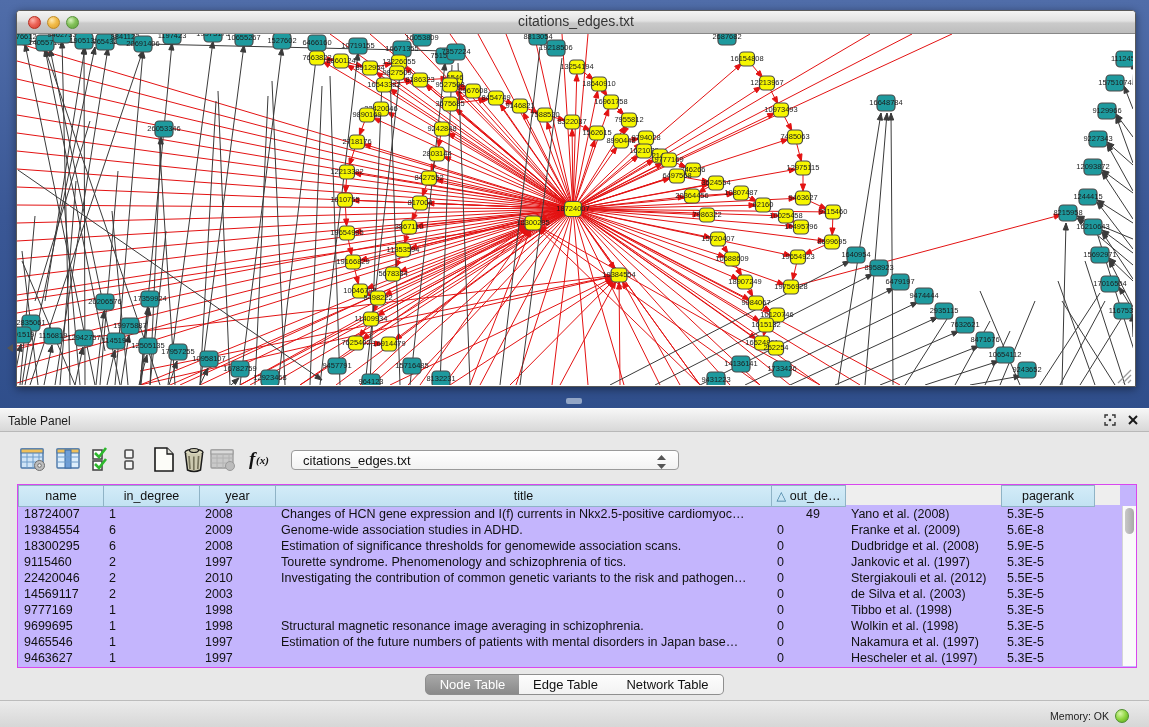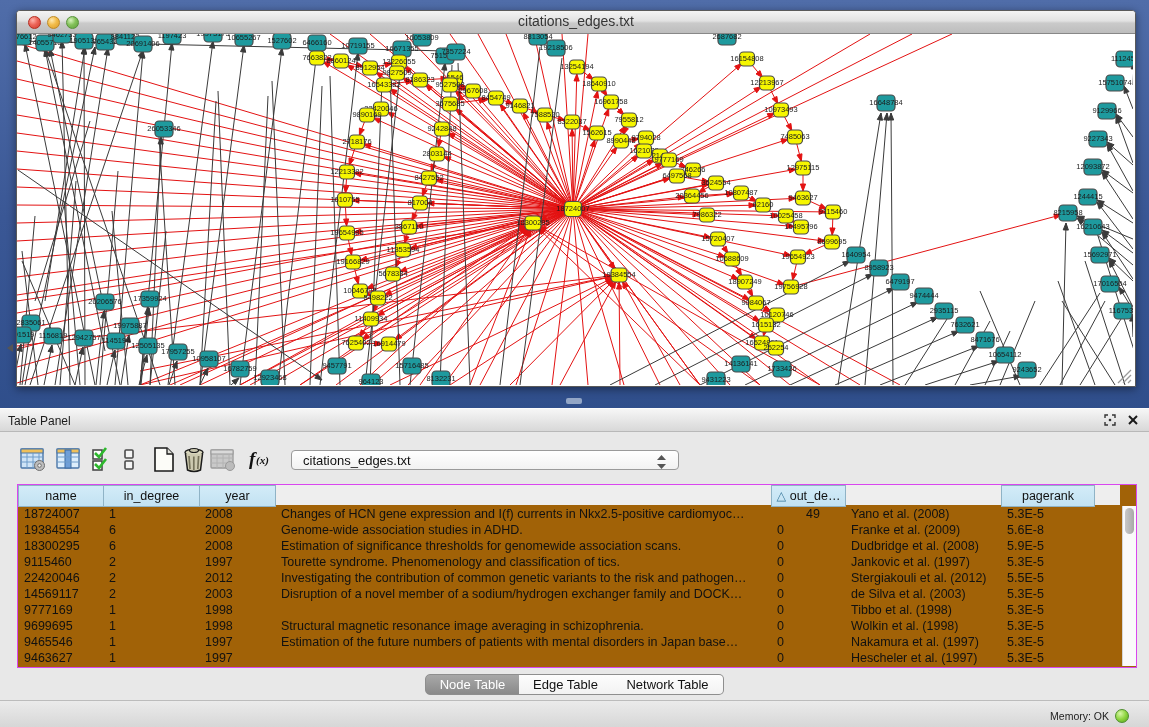--- a/index.html
+++ b/index.html
@@ -10,21 +10,21 @@
 #titlebar .t{position:absolute;left:0;right:0;top:2px;text-align:center;font-size:14px;color:#353535}
 .tl{position:absolute;top:5px;width:11px;height:11px;border-radius:50%}
 #canvas{position:absolute;left:0;top:23px;width:1116px;height:351px;background:#fff;overflow:hidden}
 #panel{position:absolute;left:0;top:408px;width:1149px;height:319px;background:#e8e8e8}
 #ptitle{position:absolute;left:0;top:0;width:100%;height:22px;
 background:linear-gradient(180deg,#f6f6f6,#d8d8d8);border-top:1px solid #fcfcfc;border-bottom:1px solid #b8b8b8;
 font-size:12px;color:#1c1c1c}
 #ptitle span{position:absolute;left:8px;top:5px}
 #combo{position:absolute;left:291px;top:450px;width:388px;height:20px;background:linear-gradient(#fff,#f2f2f2);
 border:1px solid #9a9a9a;border-radius:4px;font-size:13px;color:#111;line-height:20px;padding-left:11px;box-sizing:border-box}
-#tbl{position:absolute;left:17px;top:484px;width:1118px;height:182px;background:#a16207;border:1px solid #d946ef;border-width:1px}
+#tbl{position:absolute;left:17px;top:484px;width:1118px;height:182px;background:#c4b5fd;border:1px solid #d946ef;border-width:1px}
 .hcell{position:absolute;top:0;height:20px;background:linear-gradient(#d3ecf8,#c2e2f2);border:1px solid #8fb3c6;
 font-size:12.5px;color:#111;text-align:center;line-height:20px;overflow:hidden;white-space:nowrap}
 .trow{position:absolute;left:0;width:1080px;height:16px}
 .cell{position:absolute;top:0;height:16px;font-size:12.5px;color:#111;line-height:16px;overflow:hidden;white-space:nowrap}
 #rows{position:absolute;left:0;top:21px;width:1102px;height:160px;overflow:hidden}
 #sbar{position:absolute;left:1104px;top:21px;width:13px;height:160px;background:#fafafa;border-left:1px solid #d5d5d5}
 #thumb{position:absolute;left:1.5px;top:2px;width:9px;height:26px;background:linear-gradient(90deg,#c8c8c8,#a8a8a8);border-radius:5px}
 .tab{position:absolute;top:674px;height:21px;border:1px solid #8e8e8e;box-sizing:border-box;
 font-size:13px;text-align:center;line-height:19px;color:#111;background:linear-gradient(#fdfdfd,#f2f2f2)}
 #statusbar{position:absolute;left:0;top:700px;width:1149px;height:27px;
@@ -932,20 +932,21 @@
     <svg width="9" height="14" style="position:absolute;right:12px;top:4px" viewBox="0 0 9 14">
       <polygon points="4.5,0 9,5 0,5" fill="#555"></polygon>
       <polygon points="4.5,14 9,9 0,9" fill="#555"></polygon>
     </svg>
   </div>
   <div id="tbl">
     <div style="position:absolute;left:0;top:0;width:1102px;height:20px;background:#eee">
       <div class="hcell" style="left:0px;width:84px">name</div>
       <div class="hcell" style="left:85px;width:95px">in_degree</div>
       <div class="hcell" style="left:181px;width:75px">year</div>
+      <div class="hcell" style="left:257px;width:495px">title</div>
       <div class="hcell" style="left:753px;width:73px"><span style="color:#3a7a9c">△</span> out_de…</div>
       <div class="hcell" style="left:983px;width:92px">pagerank</div>
     </div>
     <div id="rows">
       <div class="trow" style="top:0px">
         <div class="cell" style="left:6px;width:77px">18724007</div>
         <div class="cell" style="left:91px;width:88px">1</div>
         <div class="cell" style="left:187px;width:68px">2008</div>
         <div class="cell" style="left:263px;width:488px">Changes of HCN gene expression and I(f) currents in Nkx2.5-positive cardiomyoc…</div>
         <div class="cell" style="left:788px;width:66px">49</div>
@@ -967,39 +968,38 @@
         <div class="cell" style="left:187px;width:68px">2008</div>
         <div class="cell" style="left:263px;width:488px">Estimation of significance thresholds for genomewide association scans.</div>
         <div class="cell" style="left:759px;width:66px">0</div>
         <div class="cell" style="left:833px;width:148px">Dudbridge et al. (2008)</div>
         <div class="cell" style="left:989px;width:85px">5.9E-5</div>
       </div>
       <div class="trow" style="top:48px">
         <div class="cell" style="left:6px;width:77px">9115460</div>
         <div class="cell" style="left:91px;width:88px">2</div>
         <div class="cell" style="left:187px;width:68px">1997</div>
-        <div class="cell" style="left:263px;width:488px">Tourette syndrome. Phenomenology and classification of tics.</div>
+        <div class="cell" style="left:263px;width:488px">Tourette syndrome. Phenomenology and schizophrenia of tics.</div>
         <div class="cell" style="left:759px;width:66px">0</div>
         <div class="cell" style="left:833px;width:148px">Jankovic et al. (1997)</div>
         <div class="cell" style="left:989px;width:85px">5.3E-5</div>
       </div>
       <div class="trow" style="top:64px">
         <div class="cell" style="left:6px;width:77px">22420046</div>
         <div class="cell" style="left:91px;width:88px">2</div>
-        <div class="cell" style="left:187px;width:68px">2012</div>
+        <div class="cell" style="left:187px;width:68px">2010</div>
         <div class="cell" style="left:263px;width:488px">Investigating the contribution of common genetic variants to the risk and pathogen…</div>
         <div class="cell" style="left:759px;width:66px">0</div>
         <div class="cell" style="left:833px;width:148px">Stergiakouli et al. (2012)</div>
         <div class="cell" style="left:989px;width:85px">5.5E-5</div>
       </div>
       <div class="trow" style="top:80px">
         <div class="cell" style="left:6px;width:77px">14569117</div>
         <div class="cell" style="left:91px;width:88px">2</div>
         <div class="cell" style="left:187px;width:68px">2003</div>
-        <div class="cell" style="left:263px;width:488px">Disruption of a novel member of a sodium/hydrogen exchanger family and DOCK…</div>
         <div class="cell" style="left:759px;width:66px">0</div>
         <div class="cell" style="left:833px;width:148px">de Silva et al. (2003)</div>
         <div class="cell" style="left:989px;width:85px">5.3E-5</div>
       </div>
       <div class="trow" style="top:96px">
         <div class="cell" style="left:6px;width:77px">9777169</div>
         <div class="cell" style="left:91px;width:88px">1</div>
         <div class="cell" style="left:187px;width:68px">1998</div>
         <div class="cell" style="left:759px;width:66px">0</div>
         <div class="cell" style="left:833px;width:148px">Tibbo et al. (1998)</div>

